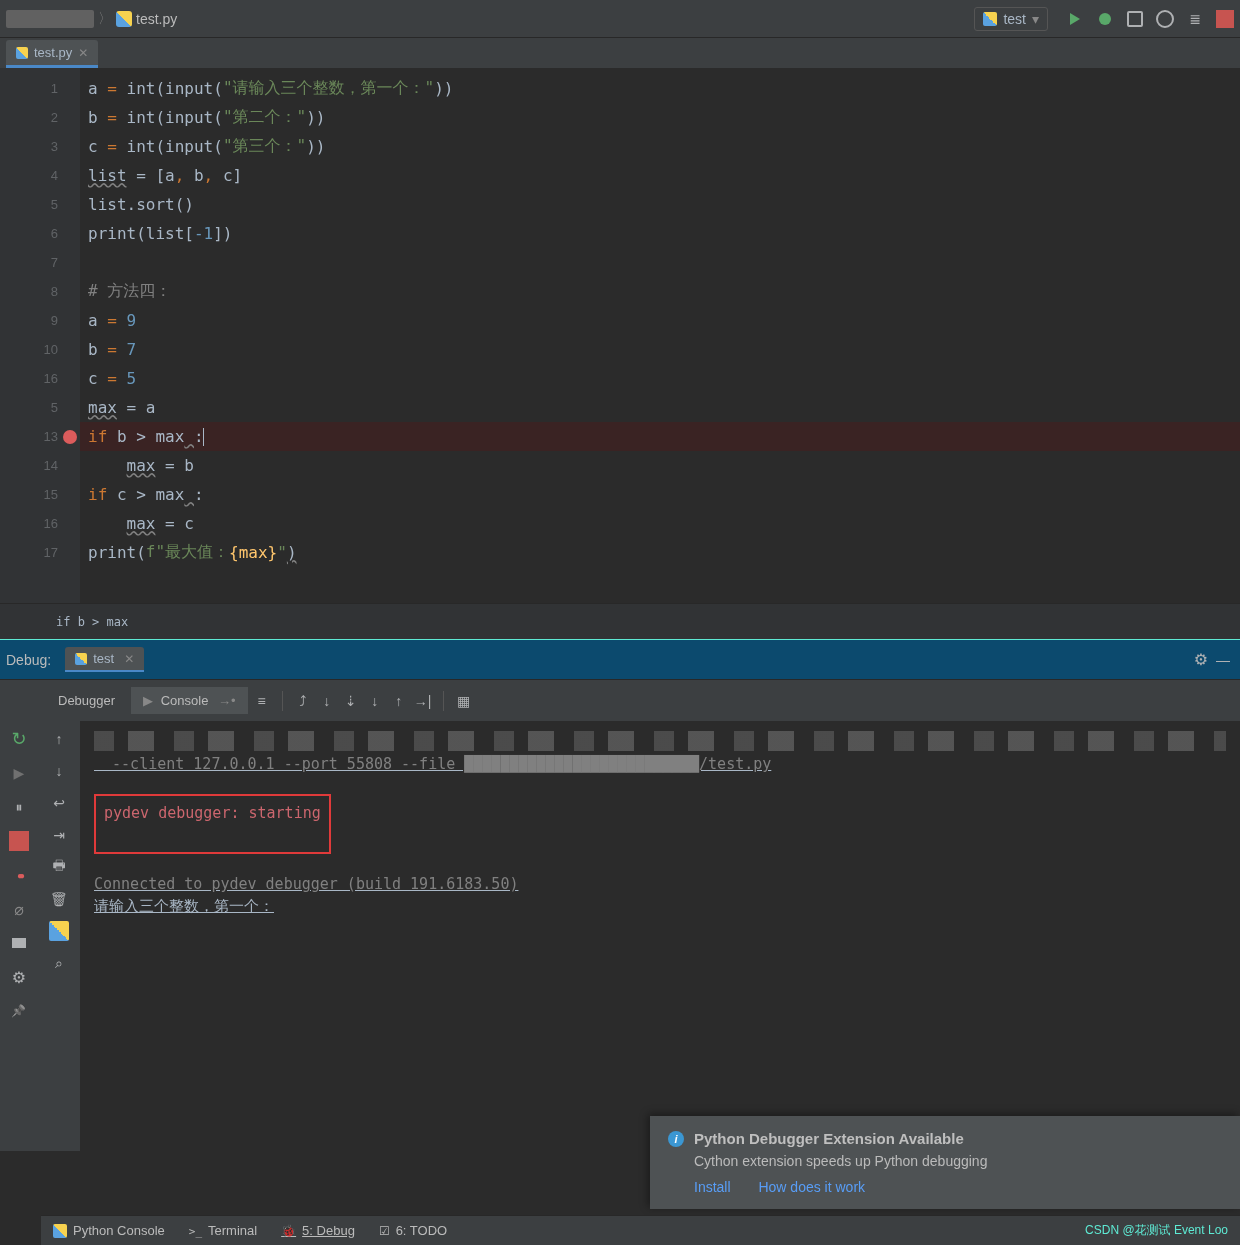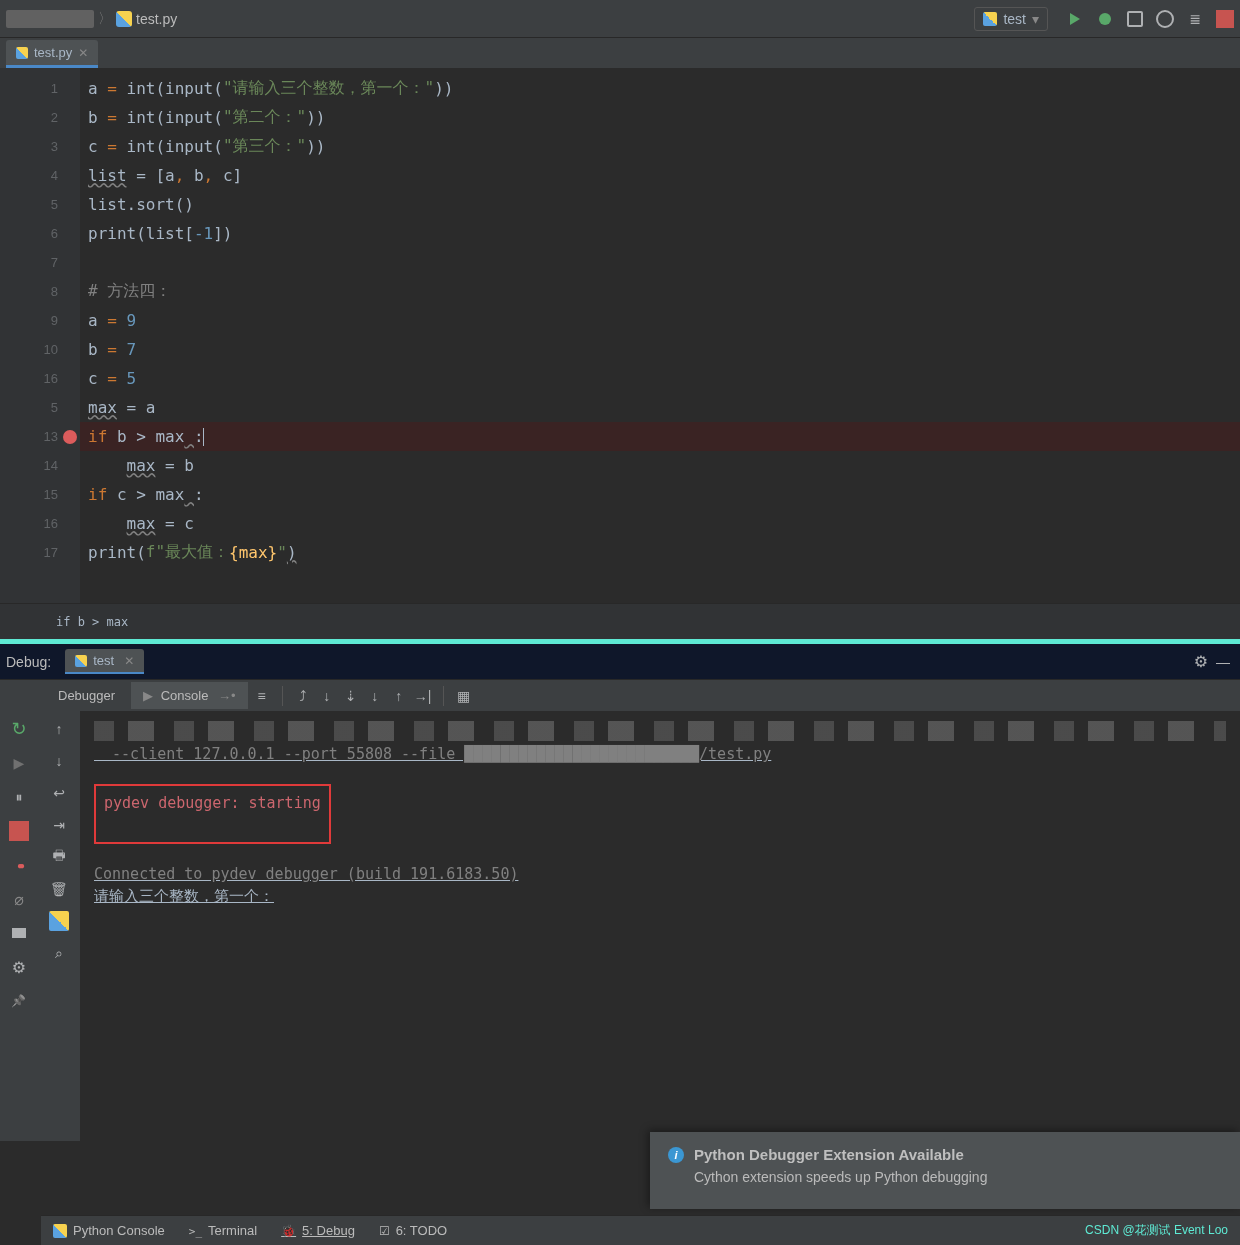--- a/index.html
+++ b/index.html
@@ -35,27 +35,27 @@
 .kw { color:#cc7832;}
 .fn { color:#a9b7c6;}
 .str { color:#6a8759;}
 .num { color:#6897bb;}
 .cmt { color:#808080;}
 .var { color:#a9b7c6;}
 .warn { text-decoration:underline wavy #808080;}
 .id { color:#ffc66d;}
 .cursor { border-left:1px solid #a9b7c6; height:18px; margin-left:-1px;}
 .editor-status { height:36px; background:#313335; display:flex; align-items:center; padding-left:56px; color:#a9b7c6; font-family:"Consolas",monospace; font-size:12px; border-top:1px solid #282828;}
-.debug-header { height:40px; background:#0f172a; display:flex; align-items:center; padding:0 6px; border-top:5px solid #5eead4;}
+.debug-header { height:40px; background:#0c4a6e; display:flex; align-items:center; padding:0 6px; border-top:1px solid #5eead4;}
 .debug-header .lbl { color:#bbb; margin-right:14px;}
 .debug-header .tab { background:#4e5254; padding:4px 10px; border-bottom:2px solid #4a88c7;}
 .debug-header .tab .close { margin-left:4px;}
 .debug-header .debuggear { margin-left:auto; cursor:pointer; margin-right:8px; color:#afb1b3; font-size:16px;}
 .debug-header .min { cursor:pointer; color:#afb1b3; margin-right:4px;}
-.debug-toolbar { height:32px; background:#3c3f41; display:flex; align-items:center; padding:0 46px; gap:4px; border-top:1px solid #282828;}
+.debug-toolbar { height:42px; background:#3c3f41; display:flex; align-items:center; padding:0 46px; gap:4px; border-top:1px solid #282828;}
 .debug-toolbar .dtab { padding:6px 12px; font-size:13px; color:#bbb; cursor:pointer;}
 .debug-toolbar .dtab.active { background:#4e5254;}
 .debug-toolbar .sep-v { width:1px; height:20px; background:#555; margin:0 6px;}
 .debug-toolbar .dicon { width:20px; height:20px; cursor:pointer; color:#afb1b3; display:flex; align-items:center; justify-content:center; font-size:14px;}
 .debug-body { display:flex; height:430px; background:#2b2b2b;}
 .debug-left { width:38px; background:#3c3f41; display:flex; flex-direction:column; align-items:center; padding-top:8px; gap:14px;}
 .debug-left span { width:20px; height:20px; cursor:pointer; display:flex; align-items:center; justify-content:center;}
 .dl-rerun::before { content:"↻"; color:#59a869; font-size:18px;}
 .dl-resume::before { content:"▶"; color:#707070; font-size:14px;}
 .dl-pause::before { content:"⏸"; color:#afb1b3; font-size:14px;}
@@ -233,20 +233,24 @@
     <div class="c-line">请输入三个整数，第一个：</div>
   </div>
 </div>
 
 <div class="notif">
   <div class="notif-h">
     <span class="info-ico">i</span>
     <span>Python Debugger Extension Available</span>
   </div>
   <div class="notif-body">Cython extension speeds up Python debugging</div>
+  <div class="notif-links">
+    <a>Install</a>
+    <a>How does it work</a>
+  </div>
 </div>
 
 <div class="bottombar">
   <div class="bt-item">
     <span class="py-ico-s"></span>
     <span>Python Console</span>
   </div>
   <div class="bt-item">
     <span class="term-ico"></span>
     <span>Terminal</span>

